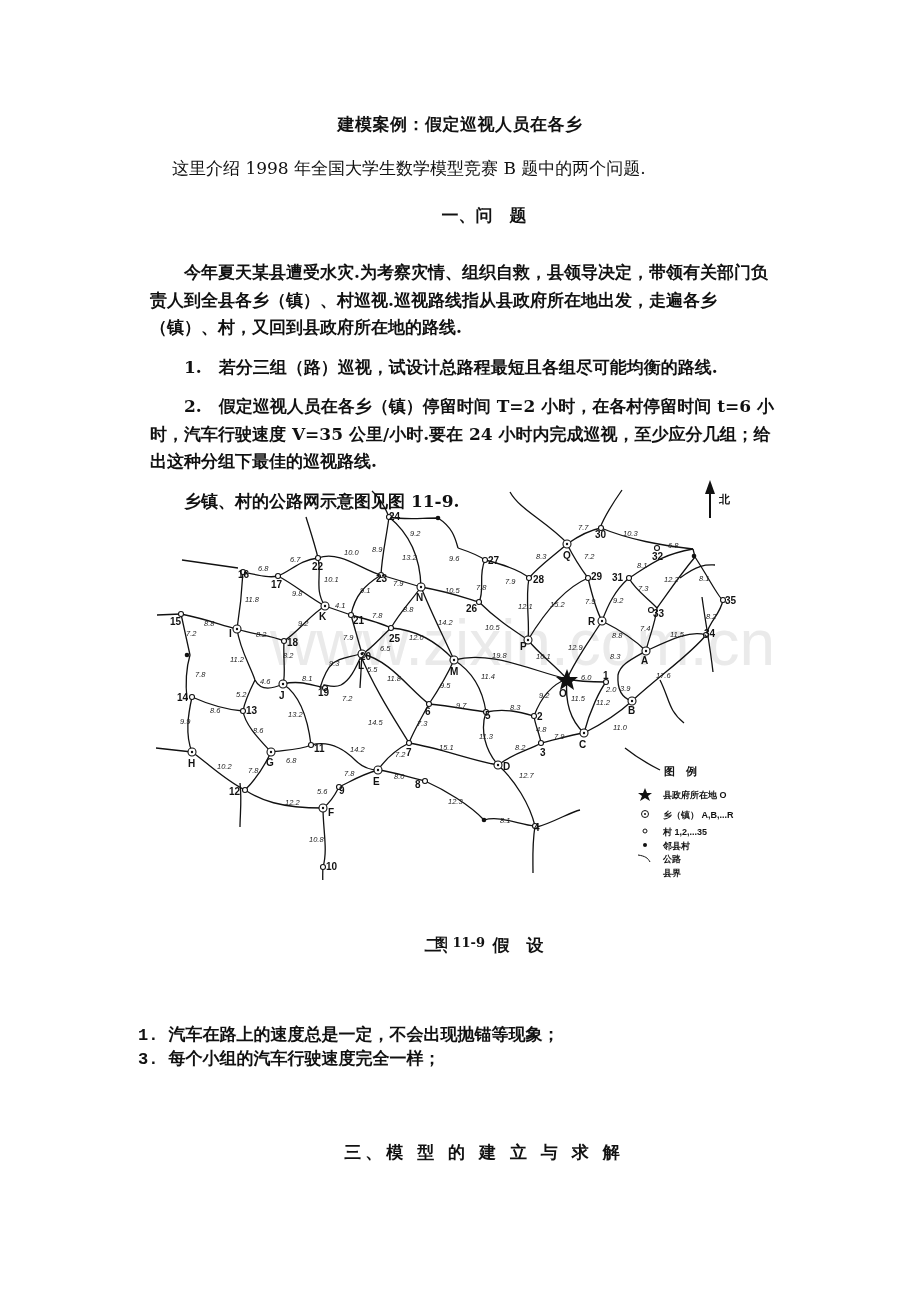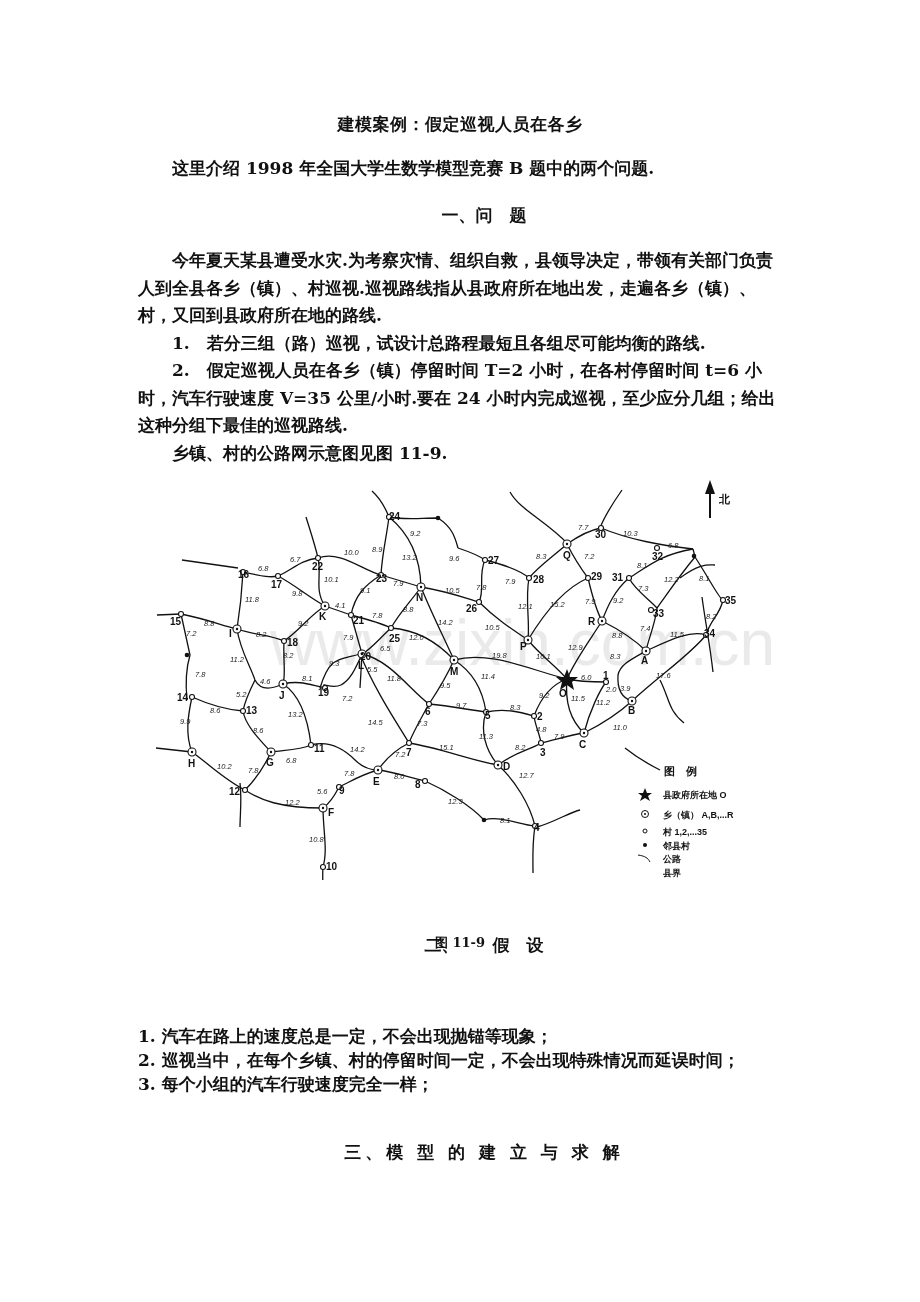--- a/index.html
+++ b/index.html
@@ -1,28 +1,28 @@
 <!DOCTYPE html>
 <html><head>
 <meta charset="utf-8">
 <style>
   html, body { margin: 0; padding: 0; background: #ffffff; }
   body { width: 920px; height: 1302px; position: relative; overflow: hidden;
          font-family: "DejaVu Serif", "Liberation Serif", serif; color: #111; }
   .page { position: absolute; left: 0; top: 0; width: 920px; height: 1302px; }
   .title { position: absolute; left: 0; width: 920px; top: 113px; text-align: center;
            font-size: 17px; font-weight: bold; letter-spacing: 0.5px; }
-  .intro { position: absolute; left: 172px; top: 157px; font-size: 17px; font-weight: bold; }
+  .intro { position: absolute; left: 172px; top: 157px; font-size: 17px; font-weight: normal; }
   .h-center { position: absolute; left: 0; width: 920px; text-align: center; font-size: 17px; font-weight: bold; padding-left: 24px; }
   .para { position: absolute; left: 138px; width: 650px; font-size: 17px; line-height: 27.5px; font-weight: bold; }
-  .para p { margin: 0; }
+  .para p { margin: 12px; }
   .indent { text-indent: 34px; }
   .map { position: absolute; left: 150px; top: 480px; width: 630px; height: 400px; }
   .caption { position: absolute; left: 0; width: 920px; top: 934px; text-align: center; font-size: 13px; font-weight: bold; }
-  .assump { position: absolute; left: 138px; top: 1024px; font-size: 17px; font-weight: bold; line-height: 24px; }
+  .assump { position: absolute; left: 138px; top: 1024px; font-size: 17px; font-weight: bold; line-height: 24px; font-family: Liberation Mono, monospace; }
   .assump div { white-space: nowrap; }
   svg text { font-family: "Liberation Sans", "DejaVu Sans", sans-serif; }
   .nl { font-size: 10px; font-weight: bold; fill: #111; }
   .el { font-size: 7.5px; font-style: italic; fill: #222; }
   .legend-txt { font-size: 9px; font-weight: bold; fill: #111; }
   .watermark { font-family: "Liberation Sans", sans-serif; font-size: 64px; fill: #d9d9d9; opacity: 0.55; }
 </style>
 </head>
 <body>
 
@@ -418,18 +418,17 @@
       <text x="663" y="876" class="legend-txt">县界</text>
     </g>
   </svg>
 
   <div class="caption">图 11-9</div>
 
   <div class="h-center" style="top:934px;">二、　　假　设</div>
 
   <div class="assump">
     <div>1. 汽车在路上的速度总是一定，不会出现抛锚等现象；</div>
-    <div>2. 巡视当中，在每个乡镇、村的停留时间一定，不会出现特殊情况而延误时间；</div>
     <div>3. 每个小组的汽车行驶速度完全一样；</div>
   </div>
 
   <div class="h-center" style="top:1141px; letter-spacing:4px;">三、模 型 的 建 立 与 求 解</div>
 </div>
 
 </body></html>

